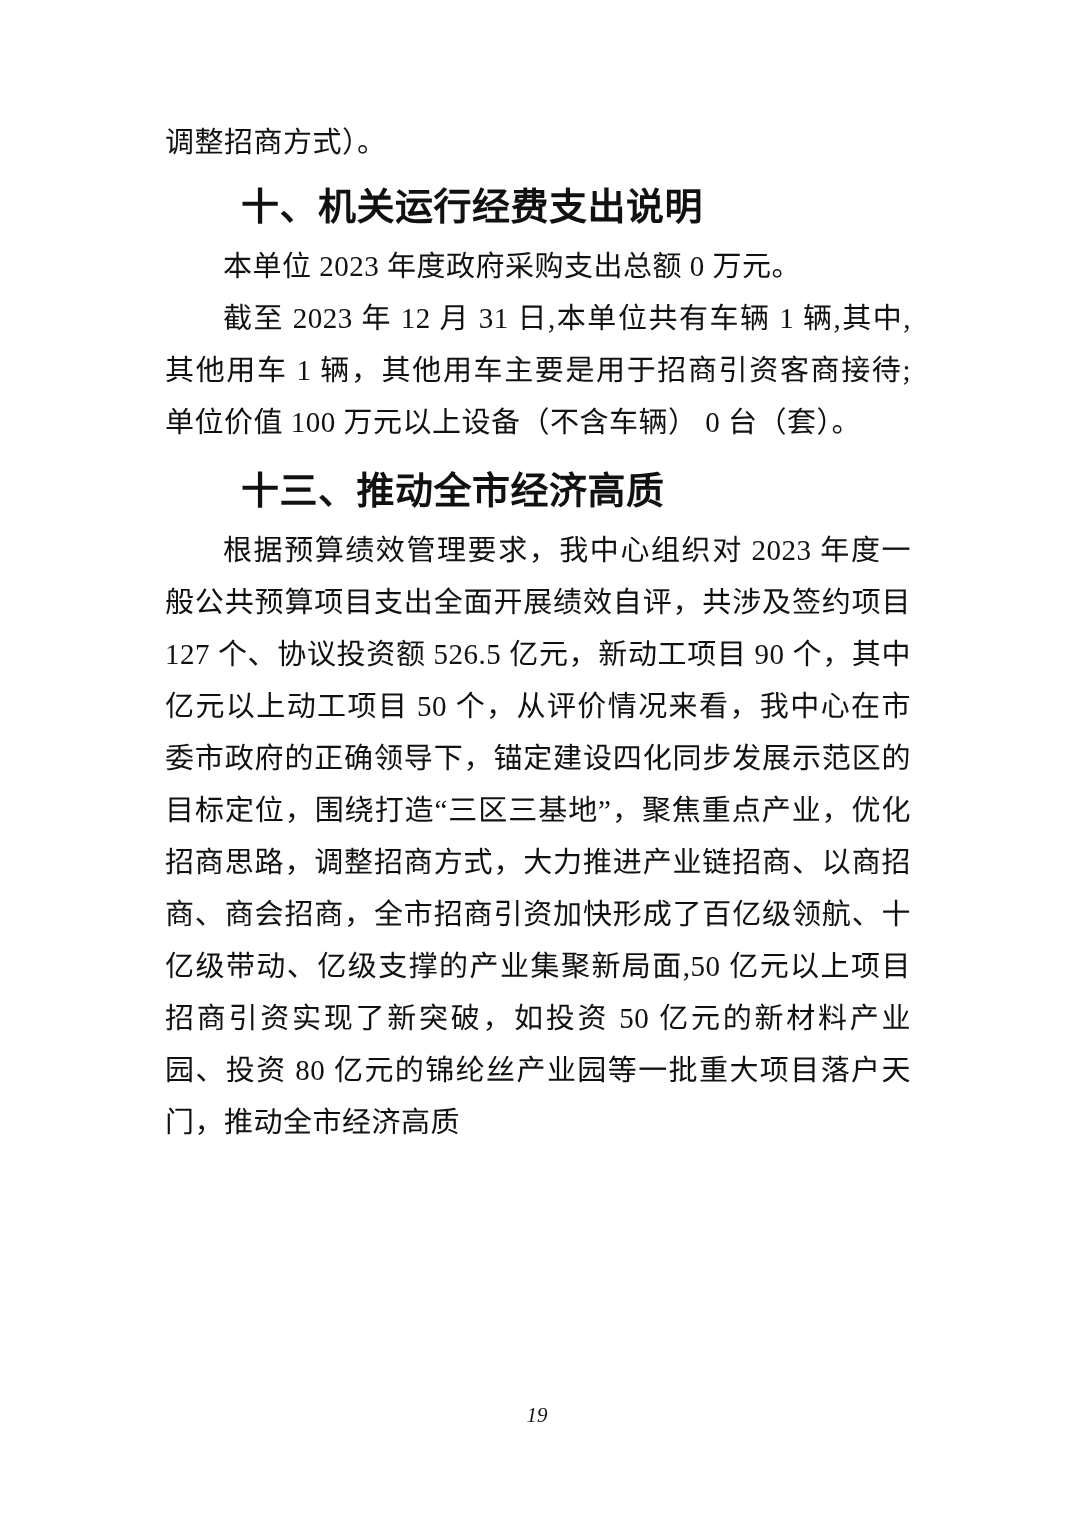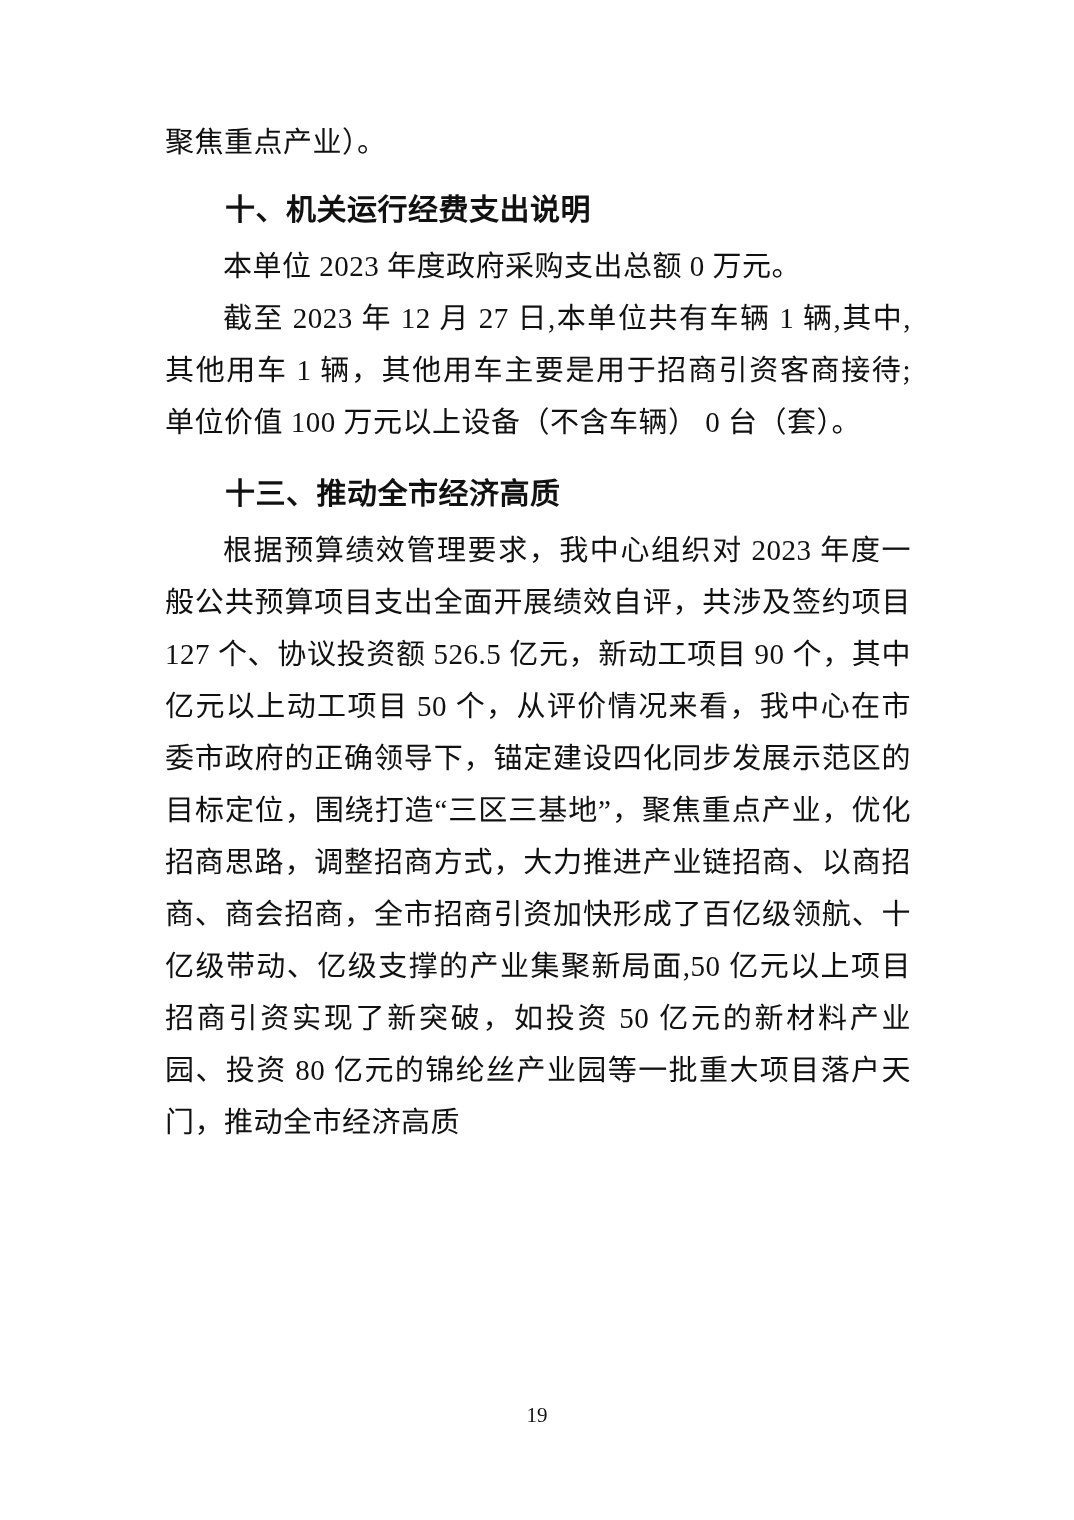--- a/index.html
+++ b/index.html
@@ -32,58 +32,59 @@
     text-indent: 2em;
     letter-spacing: 0.5px;
     word-break: break-all;
   }
   .para.continuation {
     text-indent: 0;
     margin-bottom: 16px;
   }
   .heading {
     margin: 10px 0 4px 0;
-    font-family: Liberation Serif, serif;
-    font-size: 30px;
+    font-family: Liberation Mono, monospace;
+    font-size: 38px;
     font-weight: bold;
     line-height: 52px;
     text-indent: 2em;
     letter-spacing: 0.5px;
   }
   .heading.extra-space {
     margin-top: 20px;
   }
   .page-number {
     position: absolute;
     top: 1400px;
     left: 0;
     width: 100%;
     text-align: center;
     font-family: "Liberation Serif", "DejaVu Serif", serif;
     font-size: 21px;
     line-height: 30px;
     color: #111111;
+    font-style: italic;
   }
 </style>
 </head>
 <body>
 
 <div class="page">
   <div class="content">
 
-    <p class="para continuation">聚焦重点产业）。</p>
+    <p class="para continuation">调整招商方式）。</p>
 
     <h3 class="heading">十、机关运行经费支出说明</h3>
 
 
 
     <p class="para">本单位 2023 年度政府采购支出总额 0 万元。</p>
 
 
-    <p class="para">截至 2023 年 12 月 27 日,本单位共有车辆 1 辆,其中,其他用车 1 辆，其他用车主要是用于招商引资客商接待;单位价值 100 万元以上设备（不含车辆） 0 台（套）。</p>
+    <p class="para">截至 2023 年 12 月 31 日,本单位共有车辆 1 辆,其中,其他用车 1 辆，其他用车主要是用于招商引资客商接待;单位价值 100 万元以上设备（不含车辆） 0 台（套）。</p>
 
     <h3 class="heading extra-space">十三、推动全市经济高质</h3>
 
     <p class="para">根据预算绩效管理要求，我中心组织对 2023 年度一般公共预算项目支出全面开展绩效自评，共涉及签约项目 127 个、协议投资额 526.5 亿元，新动工项目 90 个，其中亿元以上动工项目 50 个，从评价情况来看，我中心在市委市政府的正确领导下，锚定建设四化同步发展示范区的目标定位，围绕打造“三区三基地”，聚焦重点产业，优化招商思路，调整招商方式，大力推进产业链招商、以商招商、商会招商，全市招商引资加快形成了百亿级领航、十亿级带动、亿级支撑的产业集聚新局面,50 亿元以上项目招商引资实现了新突破，如投资 50 亿元的新材料产业园、投资 80 亿元的锦纶丝产业园等一批重大项目落户天门，推动全市经济高质</p>
 
   </div>
 
   <div class="page-number">19</div>
 </div>
 

